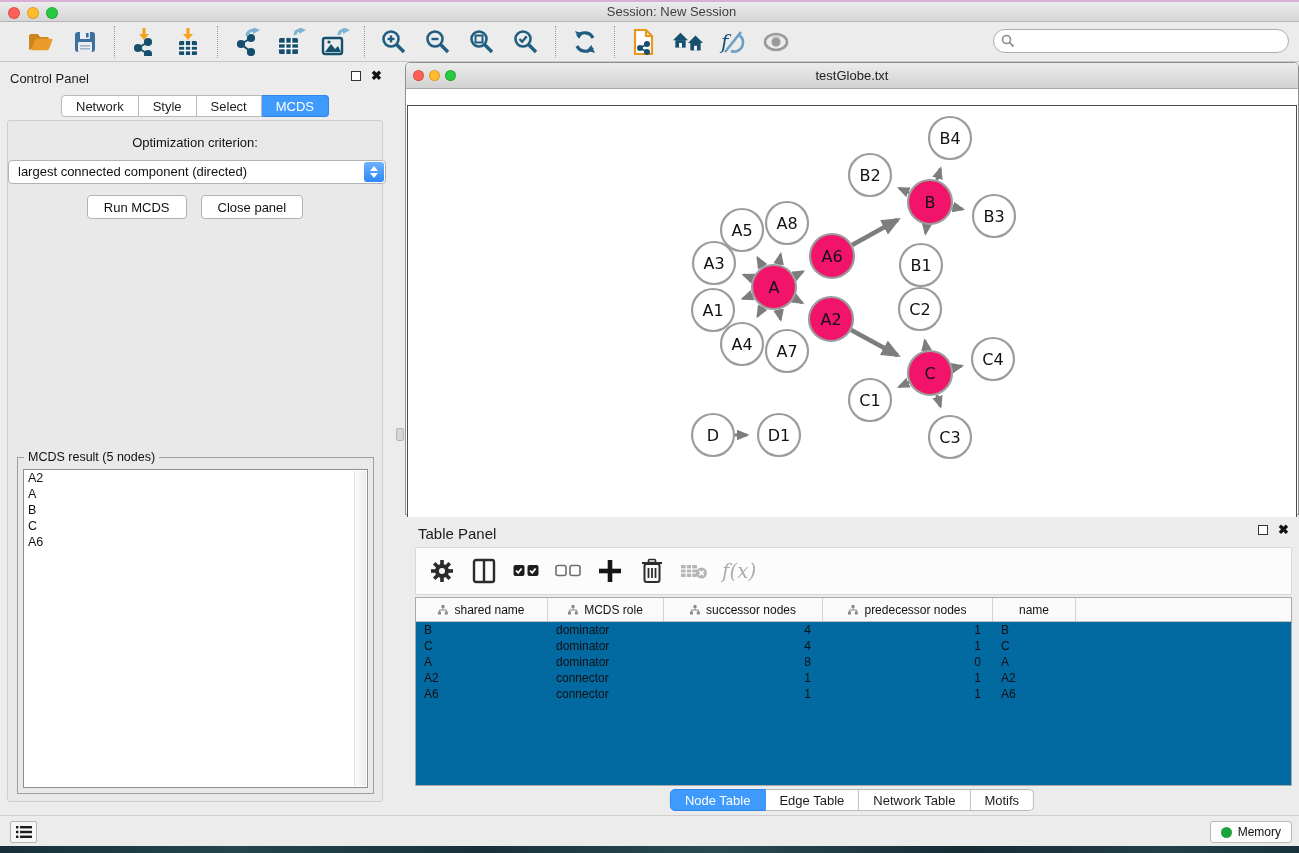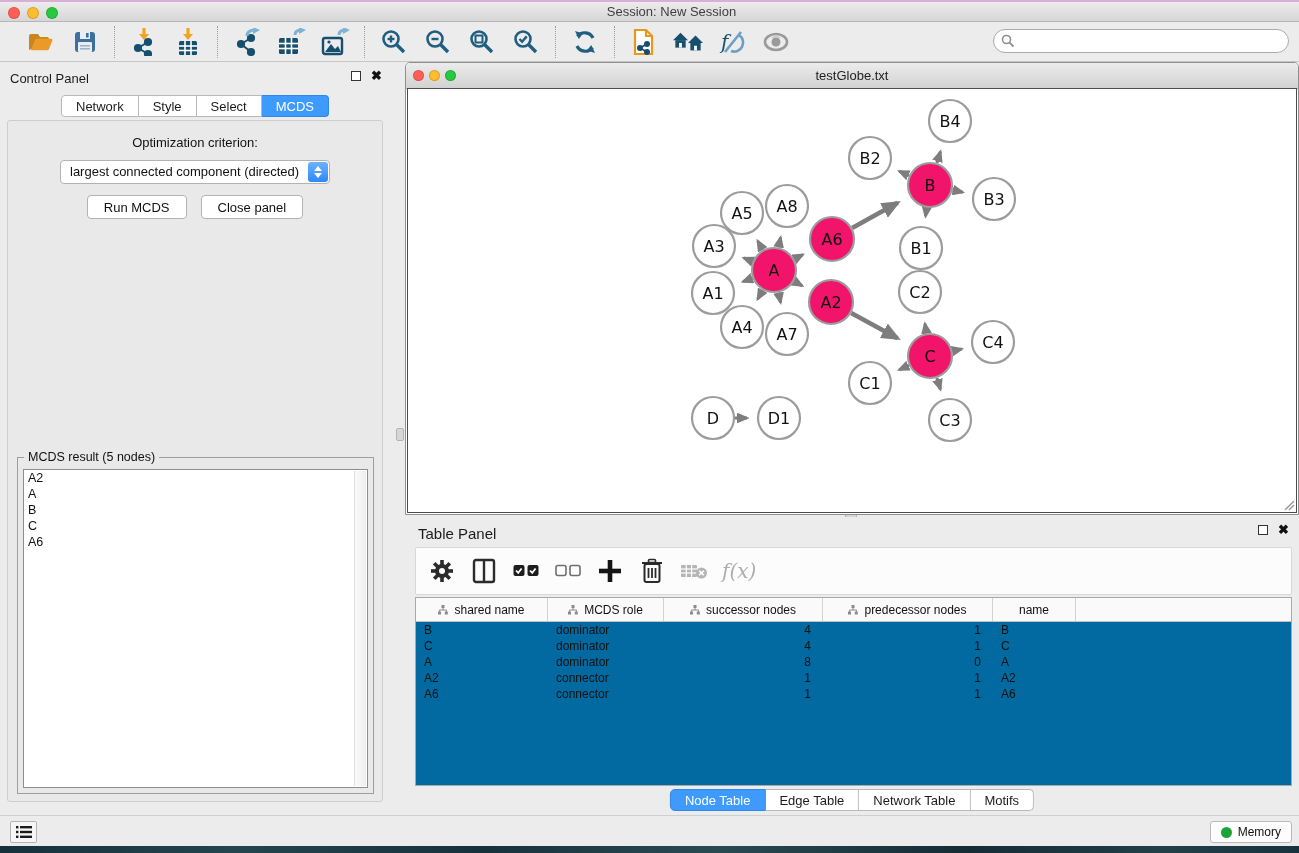--- a/index.html
+++ b/index.html
@@ -38,21 +38,21 @@
     font-size:13px; color:#1c1c1c; display:flex; align-items:center; cursor:pointer; }
   .seg-tab:first-child { border-left:1px solid #b9b9b9; border-radius:4px 0 0 4px; }
   .seg-tab:last-child { border-radius:0 4px 4px 0; }
   .seg-tab.selected { background:#3e9afc; border-color:#2f87ea; color:#fff; }
 
   .cp-tabs { left:50%; transform:translateX(-50%); top:33px; }
 
   .cp-body { position:absolute; left:7px; right:7px; top:58px; bottom:13px; background:#e9e9e9;
     border:1px solid #cecece; border-radius:3px; }
   .opt-label { text-align:center; margin-top:14px; font-size:13px; color:#111; }
-  .select-box { position:relative; margin:10px auto 0; width:270px; height:24px; background:#fff;
+  .select-box { position:relative; margin:10px auto 0; width:378px; height:24px; background:#fff;
     border:1px solid #b3b3b3; border-radius:4px; cursor:pointer; }
   .select-value { line-height:22px; padding-left:9px; font-size:13px; color:#111; white-space:nowrap; overflow:hidden; }
   .select-stepper { position:absolute; right:1px; top:1px; width:20px; height:20px; border-radius:3px;
     background:linear-gradient(#6cb3fe,#2e87fb); display:flex; flex-direction:column; align-items:center; justify-content:center; gap:2px; }
   .arr-up { width:0; height:0; border-left:4px solid transparent; border-right:4px solid transparent; border-bottom:5px solid #fff; }
   .arr-down { width:0; height:0; border-left:4px solid transparent; border-right:4px solid transparent; border-top:5px solid #fff; }
   .btn-row { display:flex; justify-content:center; gap:14px; margin-top:11px; }
   .push-btn { height:24px; padding:0 16px; background:#fff; border:1px solid #b3b3b3; border-radius:4px;
     font-size:13px; color:#111; font-family:"Liberation Sans",sans-serif; cursor:pointer; }
 
@@ -66,21 +66,21 @@
     background:linear-gradient(90deg,#fafafa,#ededed); border-left:1px solid #e0e0e0; }
 
   
   .net-window { position:absolute; left:405px; top:62px; width:894px; height:453px;
     border:1px solid #8f8f8f; border-radius:5px 5px 0 0; background:#fff; }
   .net-titlebar { position:absolute; left:0; top:0; width:100%; height:26px;
     background:linear-gradient(#ececec,#d2d2d2); border-bottom:1px solid #a8a8a8; border-radius:4px 4px 0 0; }
   .net-titlebar .traffic { top:7px; left:7px; gap:5px; }
   .net-titlebar .tl-dot { width:11px; height:11px; }
   .net-title-text { text-align:center; line-height:25px; font-size:13px; color:#222; }
-  .net-canvas { position:absolute; left:1px; top:25px; width:890px; height:425px; background:#fff;
+  .net-canvas { position:absolute; left:1px; top:42px; width:890px; height:425px; background:#fff;
     border:1px solid #4c4c4c; overflow:hidden; }
   .net-resize-grip { position:absolute; right:1px; bottom:1px; width:13px; height:13px; }
   .hsplit-handle { position:absolute; left:845px; top:514px; width:12px; height:7px; background:#d6d6d6; border:1px solid #b5b5b5; border-radius:2px; }
   .vsplit-handle { position:absolute; left:396px; top:428px; width:8px; height:13px; background:#d6d6d6; border:1px solid #b5b5b5; border-radius:2px; }
 
   
   .table-panel { position:absolute; left:405px; top:517px; width:894px; height:298px; background:#ececec; }
   .tp-head { position:absolute; left:13px; top:8px; font-size:15px; color:#1c1c1c; }
   .tp-icons { position:absolute; right:10px; top:8px; display:flex; gap:10px; align-items:center; }
   .tp-toolbar { position:absolute; left:10px; right:7px; top:30px; height:48px; background:#fcfcfc;

